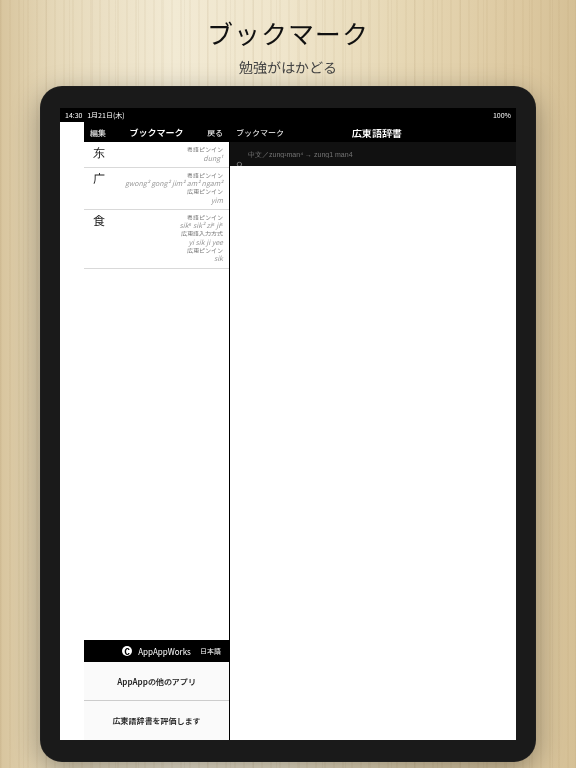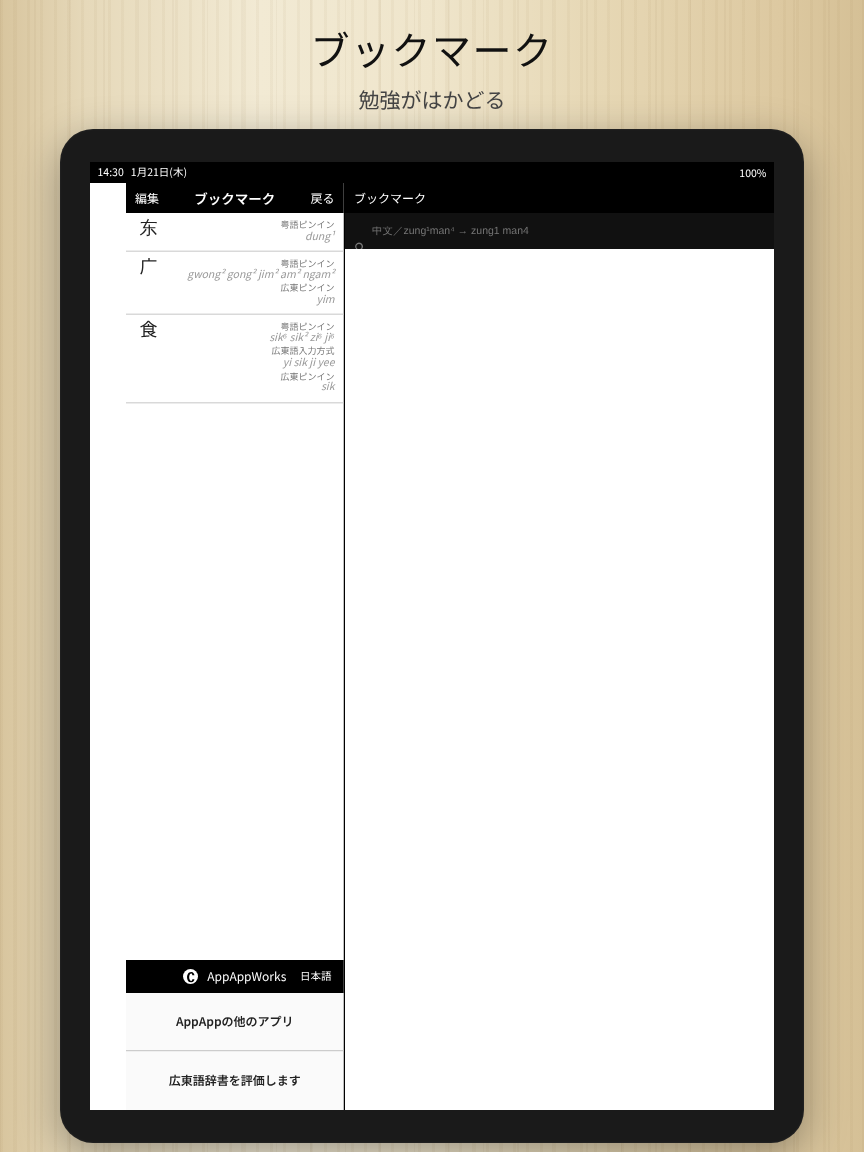--- a/index.html
+++ b/index.html
@@ -146,20 +146,21 @@
           <span>AppAppWorks</span>
           <span class="lang">日本語</span>
         </div>
         <div class="footer-row">AppAppの他のアプリ</div>
         <div class="footer-row">広東語辞書を評価します</div>
       </div>
 
       <div class="right-pane">
         <div class="navbar-r">
           <span class="btn">ブックマーク</span>
+          <span class="title">広東語辞書</span>
           <span style="width:40px"></span>
         </div>
         <div class="searchbar">
           <span class="icon">
             <svg viewBox="0 0 12 12">
                 <path d="M5 1a4 4 0 013.1 6.5l2.7 2.7-1 1-2.7-2.7A4 4 0 115 1zm0 1.4A2.6 2.6 0 105 7.6 2.6 2.6 0 005 2.4z"></path>
               </svg>
           </span>
           <input placeholder="中文／zung¹man⁴ → zung1 man4" style="">
         </div>

